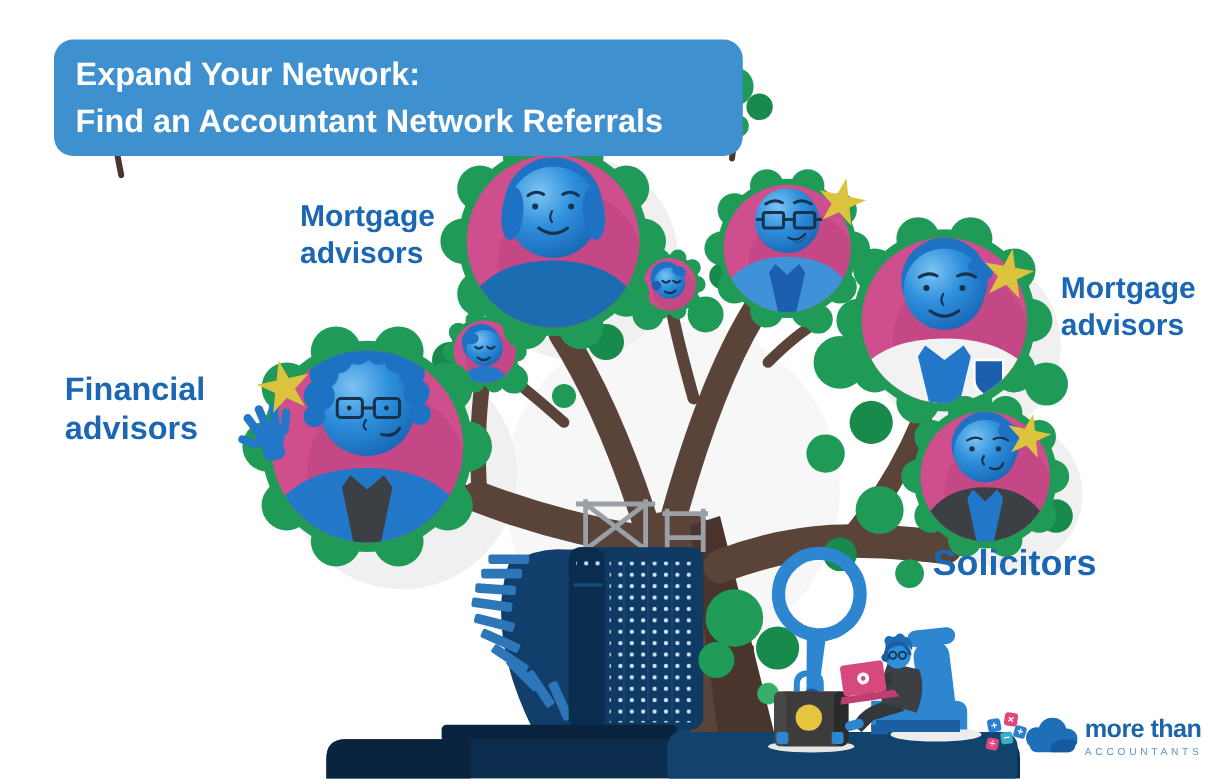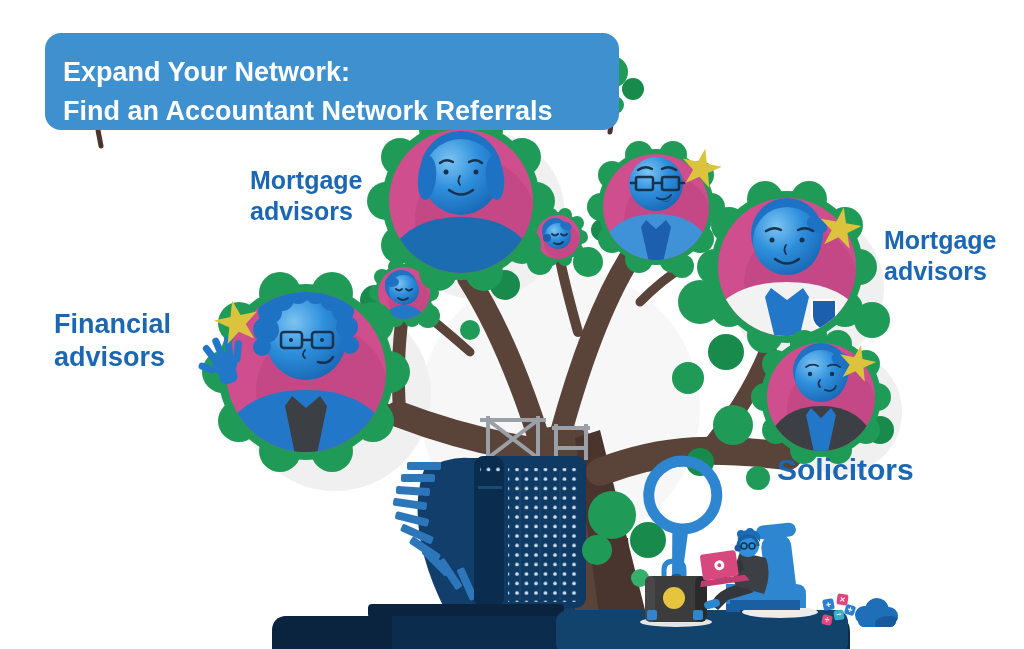--- a/index.html
+++ b/index.html
@@ -40,21 +40,21 @@
   .platD{fill:var(--platform_dark,#0A2440);}
   .platL{fill:var(--platform_light,#12436C);}
   .accB{fill:var(--accent_blue,#2E86D0);}
   .accBs{stroke:var(--accent_blue,#2E86D0);fill:none;}
   .skin{fill:var(--avatar_blue,#2E8FDC);}
 
   
   #header{position:absolute;left:45px;top:33px;width:574px;height:97px;box-sizing:border-box;
     background:var(--header_bg,#3E90CF);border-radius:16px;color:var(--header_text,#fff);
     font-weight:700;font-size:27px;line-height:1.42;display:flex;flex-direction:column;
-    justify-content:flex-end;padding-left:18px;}
+    justify-content:center;padding-left:18px;}
   .lbl{position:absolute;font-weight:700;color:var(--label_text,#1B67B4);line-height:1.22;}
   #lbl-mortgage-left{left:250px;top:165px;font-size:25px;}
   #lbl-brokers{left:678px;top:92px;font-size:25px;}
   #lbl-mortgage-right{left:884px;top:225px;font-size:25px;}
   #lbl-financial{left:54px;top:308px;font-size:27px;}
   #lbl-solicitors{left:777px;top:452px;font-size:30px;}
   #logo{position:absolute;left:820px;top:592px;display:flex;align-items:center;}
   #logo-text{margin-left:-4px;display:flex;flex-direction:column;}
   #logo-text .brand{font-size:21px;font-weight:800;color:var(--logo_blue,#1C65AD);letter-spacing:-.5px;line-height:1;}
   #logo-text .sub{font-size:8.5px;font-weight:500;color:var(--logo_light,#5B96C9);letter-spacing:3.1px;margin-top:3px;}
@@ -551,15 +551,19 @@
         <g transform="rotate(16 30 18)">
             <rect x="25" y="13" width="10" height="10" rx="2.5" fill="var(--tile_blue,#2D7DD2)"></rect>
             <text class="tileTxt" x="30" y="20.5">+</text>
           </g>
       </g>
       <g clip-path="url(#cloudClip)">
         <rect x="28" y="4" width="52" height="34" fill="var(--cloud,#1E6FB8)"></rect>
         <ellipse cx="69" cy="32" rx="14" ry="8" fill="var(--cloud_dark,#15599E)"></ellipse>
       </g>
     </svg>
+    <div id="logo-text">
+      <span class="brand">more than</span>
+      <span class="sub">ACCOUNTANTS</span>
+    </div>
   </div>
 
 </div>
 
 </body></html>

